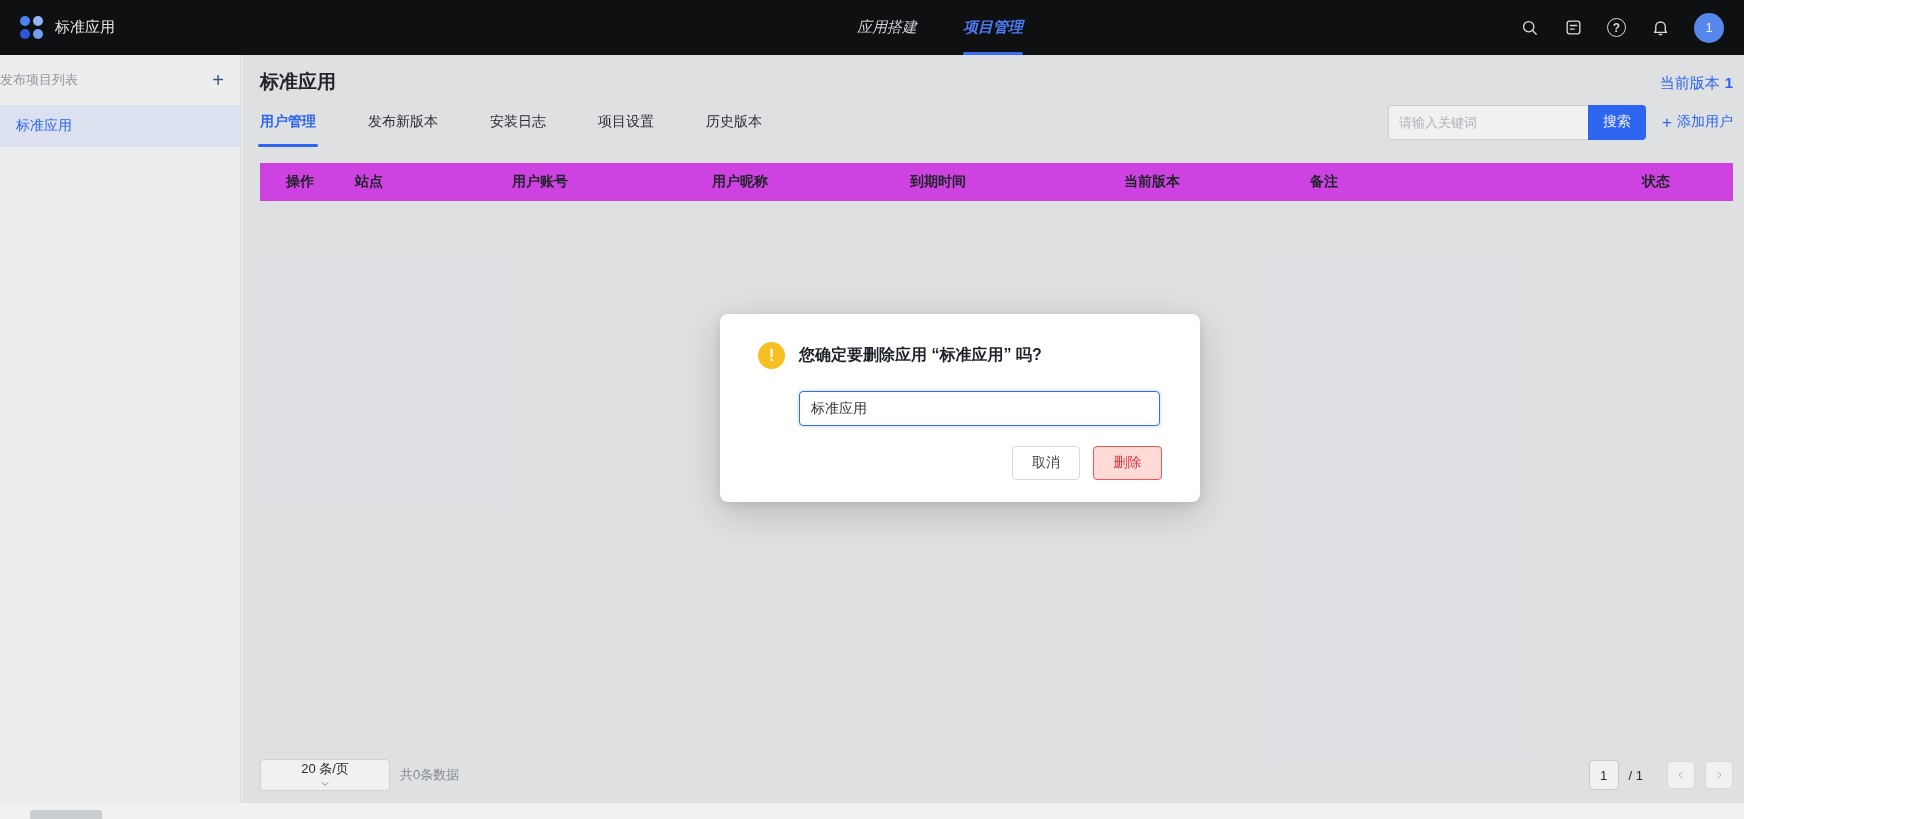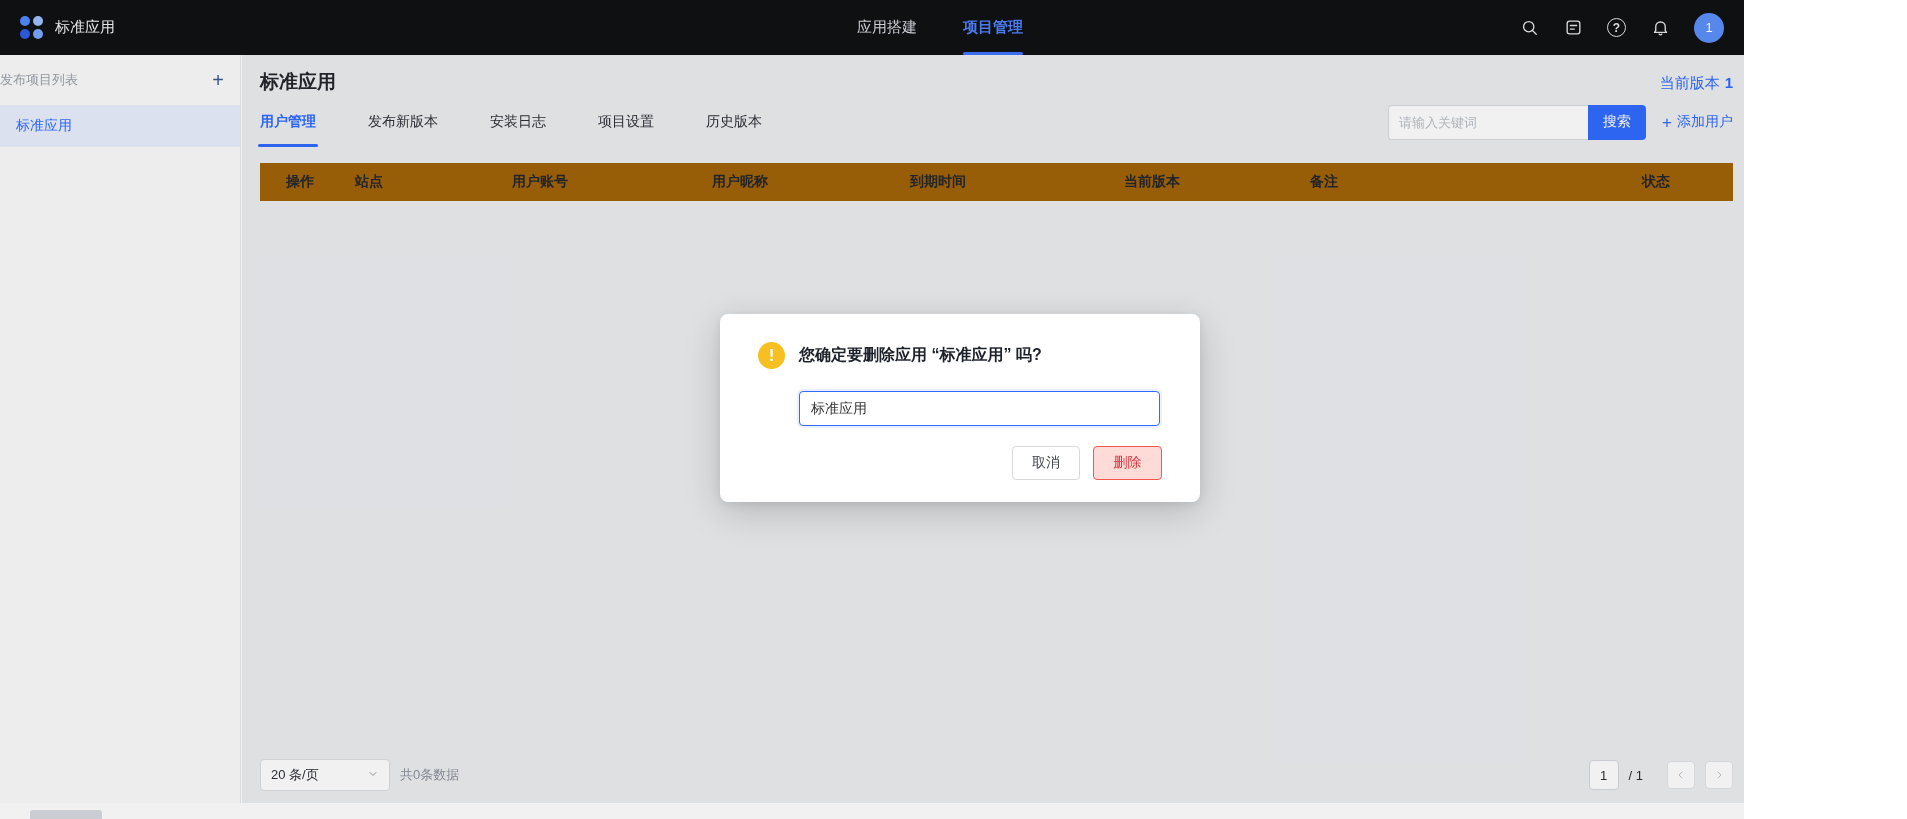--- a/index.html
+++ b/index.html
@@ -11,21 +11,21 @@
   .topbar { position:absolute; top:0; left:0; right:0; height:55px; background:#0f1013; display:flex; align-items:center; padding:0 20px; z-index:2; }
   .brand { display:flex; align-items:center; gap:12px; }
   .logo { width:23px; height:23px; display:grid; grid-template-columns:1fr 1fr; gap:3px; }
   .logo i { display:block; border-radius:50%; }
   .logo i:nth-child(1){ background:#4d8bff; }
   .logo i:nth-child(2){ background:#9cc0ff; }
   .logo i:nth-child(3){ background:#2e5ce6; }
   .logo i:nth-child(4){ background:#79a7ff; }
   .app-title { color:#f2f3f5; font-size:15px; font-weight:500; }
   .topnav { position:absolute; top:0; left:calc(50% + 68px); transform:translateX(-50%); height:55px; display:flex; gap:46px; }
-  .topnav-item { height:55px; display:flex; align-items:center; color:#d8dbe2; font-size:15px; position:relative; cursor:pointer; }
+  .topnav-item { height:55px; display:flex; align-items:center; color:#d8dbe2; font-size:15px; position:relative; cursor:pointer;font-style:italic; }
   .topnav-item.active { color:#4f82ff; font-weight:600; }
   .topnav-item.active::after { content:""; position:absolute; left:0; right:0; bottom:0; height:3px; background:#3f74ff; border-radius:2px; }
   .top-icons { margin-left:auto; display:flex; align-items:center; gap:24px; }
   .tico { width:20px; height:20px; display:flex; align-items:center; justify-content:center; cursor:pointer; }
   .tico svg { width:19px; height:19px; stroke:#e4e6ea; fill:none; stroke-width:1.7; stroke-linecap:round; stroke-linejoin:round; }
   .help-circle { width:19px; height:19px; border:1.6px solid #e4e6ea; border-radius:50%; color:#e4e6ea; font-size:12px; font-weight:700; display:flex; align-items:center; justify-content:center; cursor:pointer; }
   .avatar { width:30px; height:30px; border-radius:50%; background:#5b8ff9; color:#fff; font-size:13px; display:flex; align-items:center; justify-content:center; cursor:pointer; }
 
   
   .sidebar { position:absolute; top:55px; left:0; width:241px; height:748px; background:#fbfbfc; border-right:1px solid #e7e8eb; z-index:1; }
@@ -46,29 +46,29 @@
   .tab.active { color:#2f6bff; font-weight:700; }
   .tab.active::after { content:""; position:absolute; bottom:0; left:-2px; right:-2px; height:3px; background:#2f6bff; border-radius:2px; }
   .toolbar { margin-left:auto; display:flex; align-items:center; gap:16px; }
   .search-box { display:flex; align-items:center; }
   .search-input { width:200px; height:35px; border:1px solid #d8dade; border-right:none; border-radius:4px 0 0 4px; padding:0 10px; font-size:13px; background:#fff; color:#333; outline:none; font-family:"Liberation Sans", sans-serif; }
   .search-input::placeholder { color:#b9bec6; }
   .search-btn { width:58px; height:35px; background:#2f6bff; color:#fff; border:none; border-radius:0 4px 4px 0; font-size:14px; cursor:pointer; font-family:"Liberation Sans", sans-serif; }
   .add-user { color:#2f6bff; font-size:14px; display:flex; gap:5px; align-items:center; cursor:pointer; background:none; border:none; font-family:"Liberation Sans", sans-serif; }
   .add-user .pl { font-size:17px; line-height:1; }
 
-  .table-header { margin-top:16px; height:38px; background:#a16207; display:flex; align-items:center; font-weight:700; font-size:14px; color:#23262b; padding-left:26px; }
+  .table-header { margin-top:16px; height:38px; background:#d946ef; display:flex; align-items:center; font-weight:700; font-size:14px; color:#23262b; padding-left:26px; }
   .th { flex:0 0 auto; }
   .th-op { width:69px; } .th-site { width:157px; } .th-account { width:200px; }
   .th-nick { width:198px; } .th-expire { width:214px; } .th-curver { width:186px; }
   .th-remark { flex:1 1 auto; } .th-status { width:91px; }
   .table-body { min-height:60px; }
 
   .pagination { position:absolute; left:18px; right:11px; bottom:12px; height:32px; display:flex; align-items:center; }
-  .pagesize { width:130px; height:32px; background:#fff; border:1px solid #dcdee2; border-radius:4px; display:flex; align-items:center; justify-content:space-between; padding:0 10px; font-size:13px; color:#2c2f35; cursor:pointer; }
+  .pagesize { width:130px; height:32px; background:#fff; border:1px solid #dcdee2; border-radius:4px; display:flex; align-items:center; justify-content:space-between; padding:0 10px; font-size:13px; color:#2c2f35; cursor:pointer;flex-direction:column; }
   .chev svg { width:12px; height:12px; stroke:#8a9099; fill:none; stroke-width:1.8; stroke-linecap:round; stroke-linejoin:round; }
   .total { margin-left:10px; color:#8a9099; font-size:13px; }
   .pager { margin-left:auto; display:flex; align-items:center; gap:10px; }
   .page-num { min-width:30px; height:30px; background:#fff; border:1px solid #d4d7db; border-radius:4px; display:flex; align-items:center; justify-content:center; font-size:13px; color:#2c2f35; cursor:pointer; }
   .page-ind { font-size:13px; color:#2c2f35; margin-right:14px; }
   .page-btn { width:28px; height:28px; background:#fff; border:1px solid #e2e4e8; border-radius:4px; display:flex; align-items:center; justify-content:center; cursor:pointer; }
   .page-btn svg { width:12px; height:12px; stroke:#b7bcc4; fill:none; stroke-width:1.8; stroke-linecap:round; stroke-linejoin:round; }
 
   
   .mask { position:absolute; inset:0; background:rgba(10,14,25,0.06); z-index:3; }

